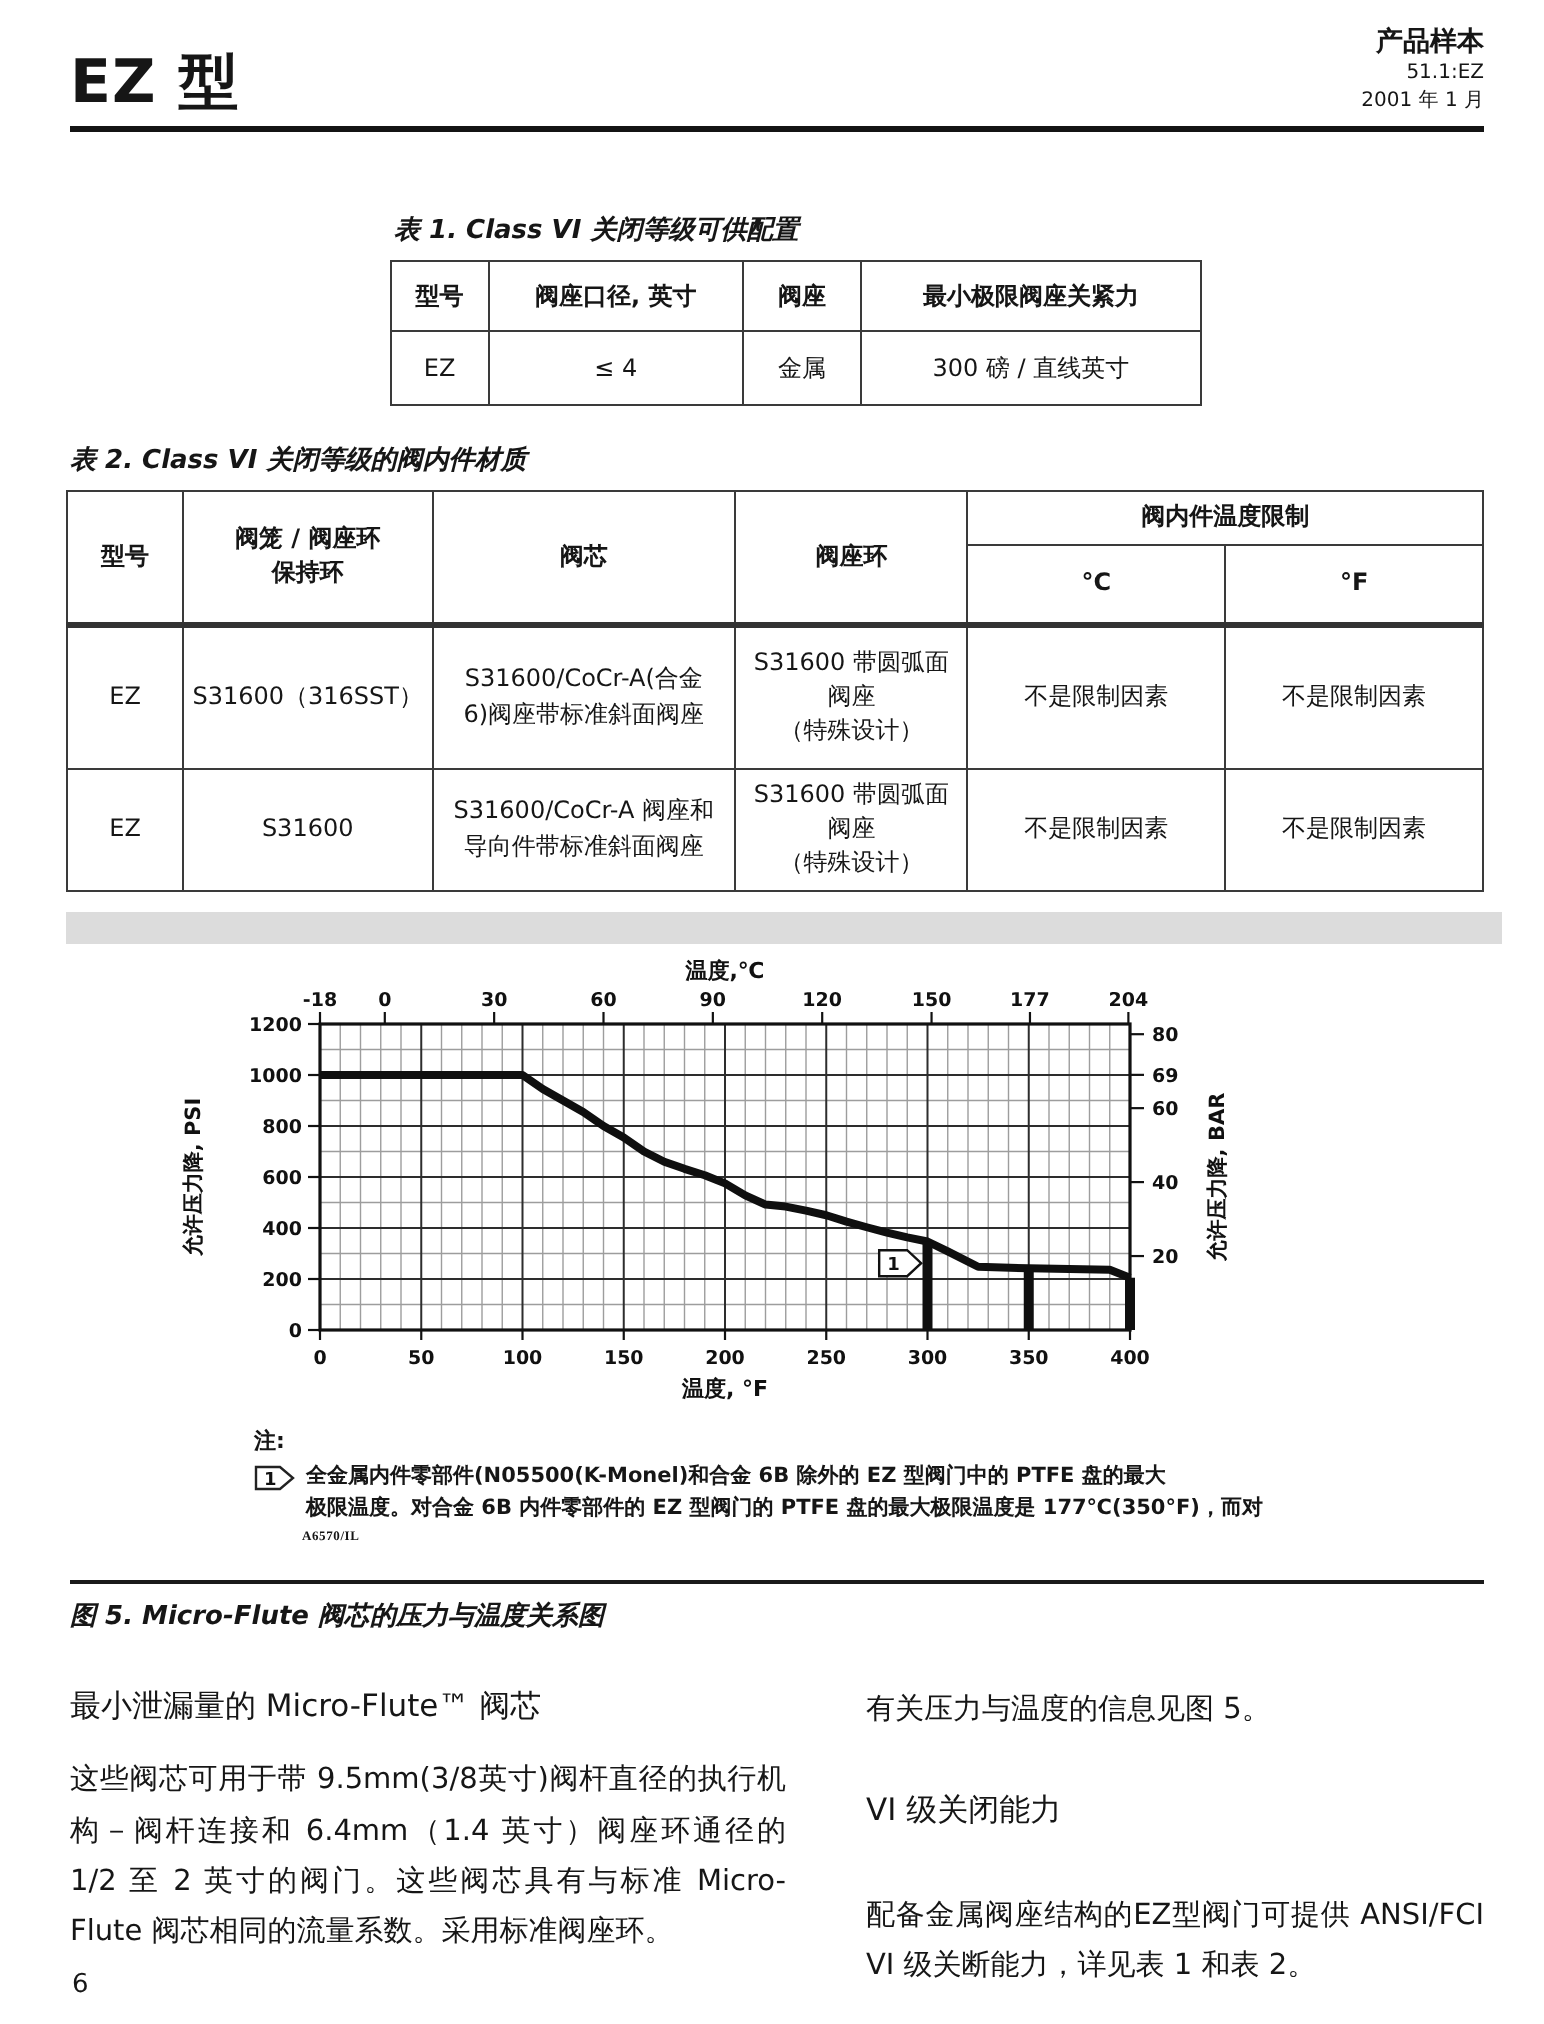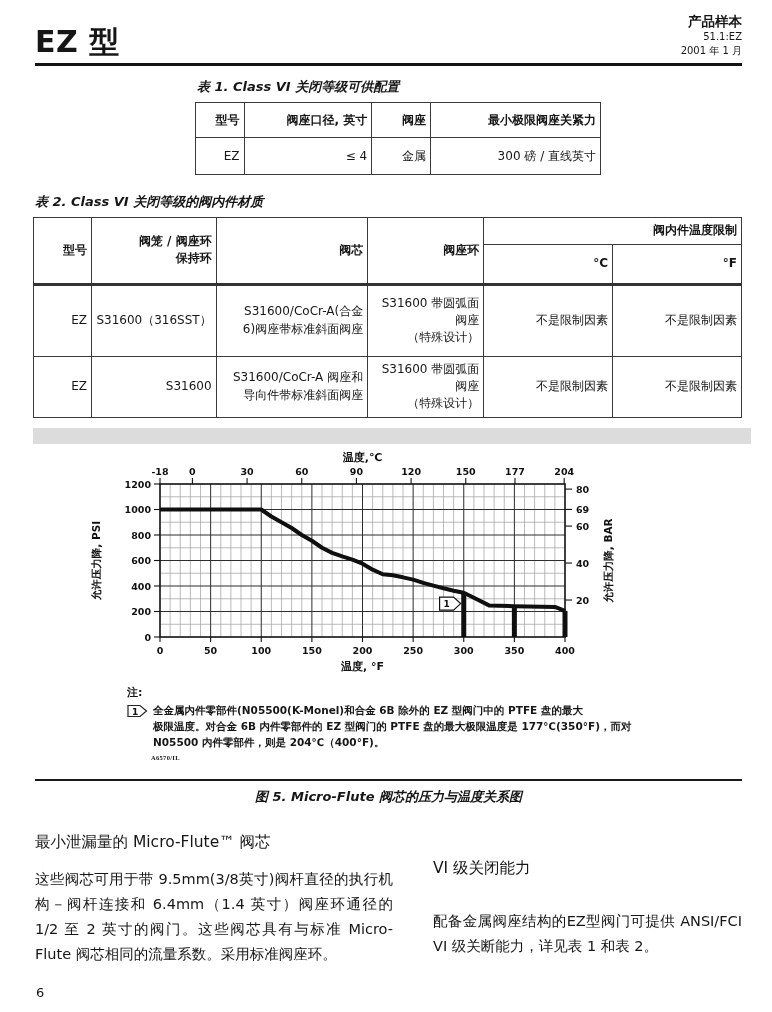--- a/index.html
+++ b/index.html
@@ -15,24 +15,24 @@
   
   .hdr{display:flex;justify-content:space-between;align-items:flex-end;
        border-bottom:3px solid #141414;padding-bottom:6px;}
   .hdr-title{font-size:30px;font-weight:600;letter-spacing:.5px;line-height:1;text-align:center;}
   .hdr-right{text-align:right;line-height:1.35;padding-top:2px;}
   .hdr-right .l1{font-size:13.5px;font-weight:700;}
   .hdr-right .l2,.hdr-right .l3{font-size:10px;}
   
   .tbl-caption{font-size:13px;font-style:italic;font-weight:700;margin:0 0 6px 2px;}
   table{border-collapse:collapse;table-layout:fixed;}
-  th,td{border:1px solid #3a3a3a;font-size:12px;text-align:right;
+  th,td{border:1px solid #3a3a3a;font-size:12px;text-align:center;
         padding:4px 4px;vertical-align:middle;white-space:pre-line;line-height:1.45;}
   th{font-weight:700;}
-  .t1-wrap{margin:12px 0 0 160px;width:406px;}
+  .t1-wrap{margin:40px 0 0 160px;width:406px;}
   .t1{width:406px;border:1.5px solid #333;}
   .t1 th{height:26px;}
   .t1 td{height:28px;}
   .t2-wrap{margin:18px 0 0 -2px;width:726px;}
   .t2{width:709px;border:1.5px solid #333;}
   .t2 tbody tr td{border-top-width:1px;}
   .t2 tbody tr:first-child td{border-top:3px solid #333;}
   .t2 tbody tr:first-child td{height:62px;}
   .t2 tbody tr:last-child td{height:50px;}
   
@@ -41,21 +41,21 @@
   .chart-wrap{margin:4px 0 0 50px;}
   svg text{font-family:"DejaVu Sans","Liberation Sans",sans-serif;fill:#111;}
   
   .notes{margin:2px 0 0 92px;font-size:10.5px;line-height:1.55;}
   .notes .nlabel{font-weight:700;font-size:11px;}
   .note-row{display:flex;align-items:flex-start;margin-top:1px;}
   .note-flag-svg{flex:0 0 auto;margin:2px 5px 0 0;}
   .note-lines{font-size:10.5px;font-weight:600;}
   .draw-code{font-size:6.5px;letter-spacing:.3px;margin:2px 0 16px 24px;font-weight:700;font-family:Liberation Serif, serif;}
   
-  .figcap-block{border-top:2.5px solid #1a1a1a;margin-top:14px;padding-top:7px;text-align:center;}
+  .figcap-block{border-top:2.5px solid #1a1a1a;margin-top:14px;padding-top:7px;}
   .figcap{font-size:13px;font-style:italic;font-weight:700;}
   
   .cols{display:flex;gap:40px;margin-top:26px;}
   .col-left{width:358px;}
   .col-right{flex:1;}
   .sec-h{font-size:15.5px;font-weight:400;margin:0 0 14px 0;}
   .sec-h2{font-size:15.5px;font-weight:400;margin:26px 0 30px 0;}
   .cols p{font-size:14.5px;line-height:1.73;margin:0 0 18px 0;text-align:justify;}
   
   .pagenum{position:absolute;left:36px;bottom:12px;font-size:13px;}
@@ -283,35 +283,35 @@
   <div class="notes">
     <div class="nlabel">注:</div>
     <div class="note-row">
       <svg class="note-flag-svg" width="21" height="14">
         <polygon points="1,1.5 13,1.5 19.5,7 13,12.5 1,12.5" fill="#fff" stroke="#222" stroke-width="1.2"></polygon>
         <text x="5" y="10.5" font-size="9" font-weight="700">1</text>
       </svg>
       <div class="note-lines">
         <div>全金属内件零部件(N05500(K-Monel)和合金 6B 除外的 EZ 型阀门中的 PTFE 盘的最大</div>
         <div>极限温度。对合金 6B 内件零部件的 EZ 型阀门的 PTFE 盘的最大极限温度是 177℃(350°F)，而对</div>
-        <div>N05500 内件零部件，则是 204℃（400°F)。</div>
       </div>
     </div>
     <div class="draw-code">A6570/IL</div>
   </div>
 
   <div class="figcap-block">
     <div class="figcap">图 5. Micro-Flute 阀芯的压力与温度关系图</div>
   </div>
 
   <div class="cols">
     <div class="col-left">
       <h3 class="sec-h">最小泄漏量的 Micro-Flute™ 阀芯</h3>
       <p>这些阀芯可用于带 9.5mm(3/8英寸)阀杆直径的执行机构－阀杆连接和 6.4mm（1.4 英寸）阀座环通径的 1/2 至 2 英寸的阀门。这些阀芯具有与标准 Micro-Flute 阀芯相同的流量系数。采用标准阀座环。</p>
     </div>
     <div class="col-right">
+      <p>有关压力与温度的信息见图 5。</p>
       <h3 class="sec-h2">VI 级关闭能力</h3>
       <p>配备金属阀座结构的EZ型阀门可提供 ANSI/FCI VI 级关断能力，详见表 1 和表 2。</p>
     </div>
   </div>
 
   <div class="pagenum">6</div>
 </div>
 
 </body></html>

